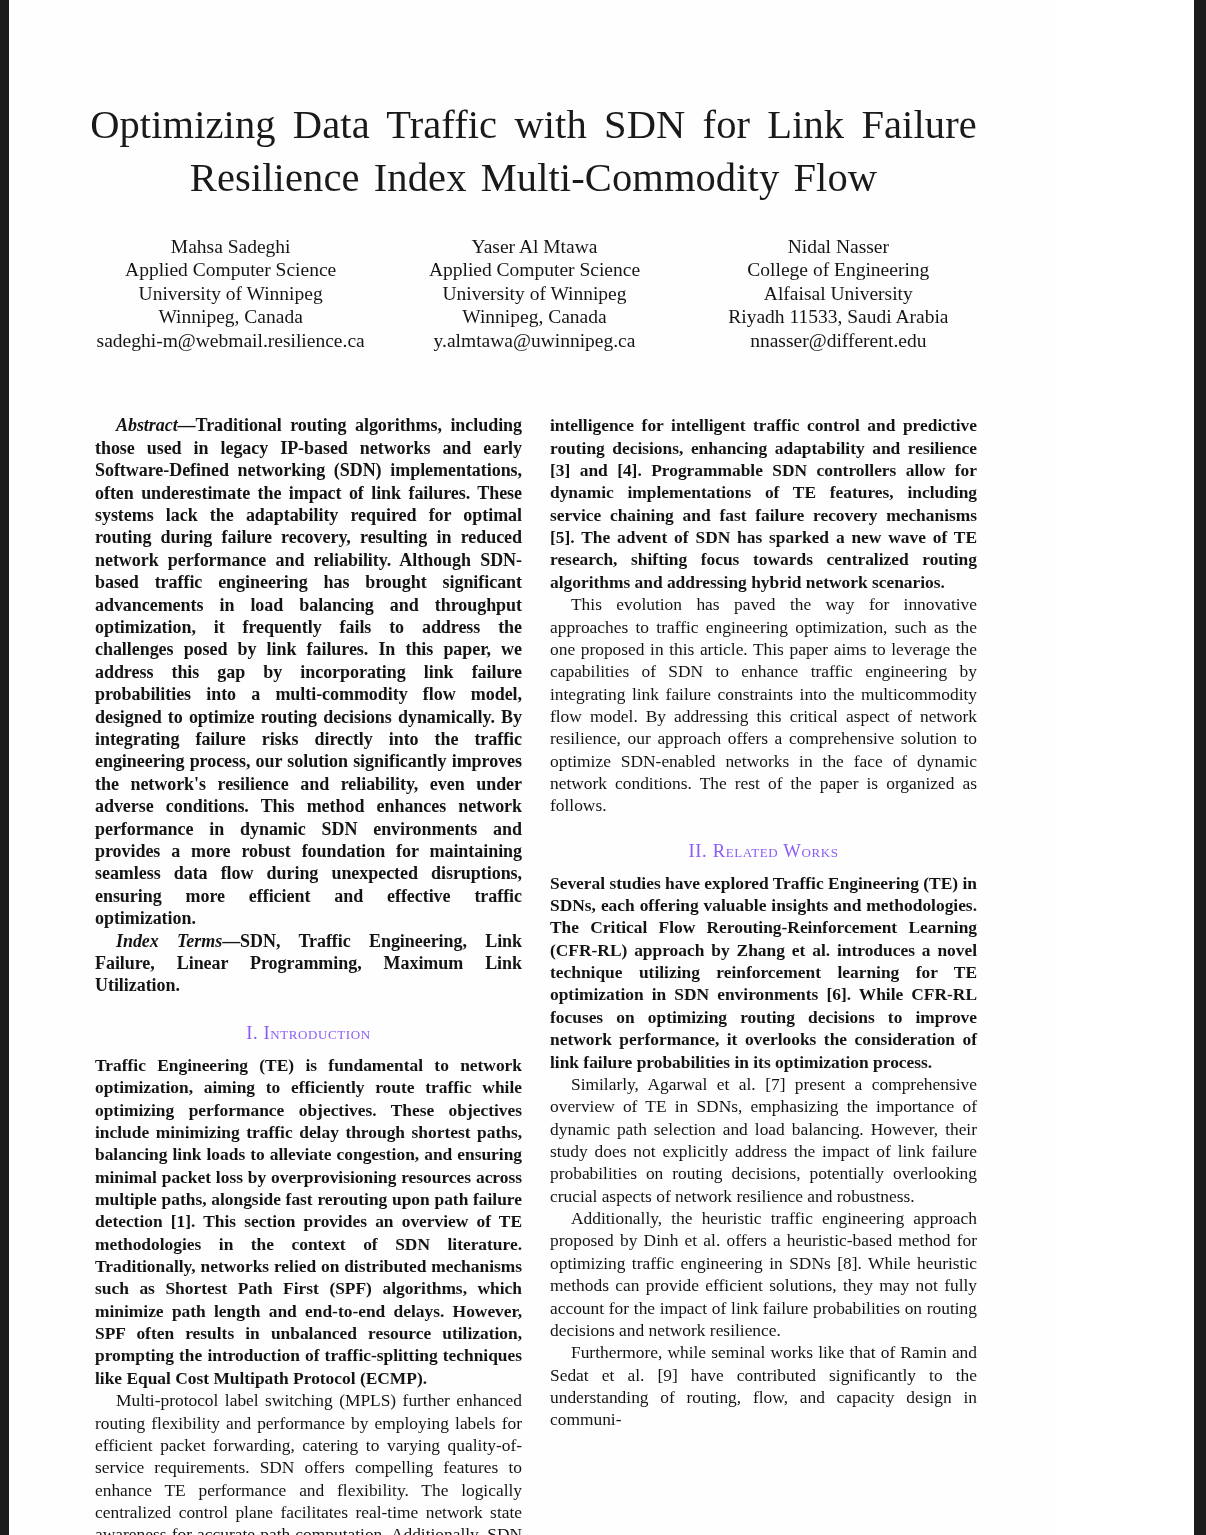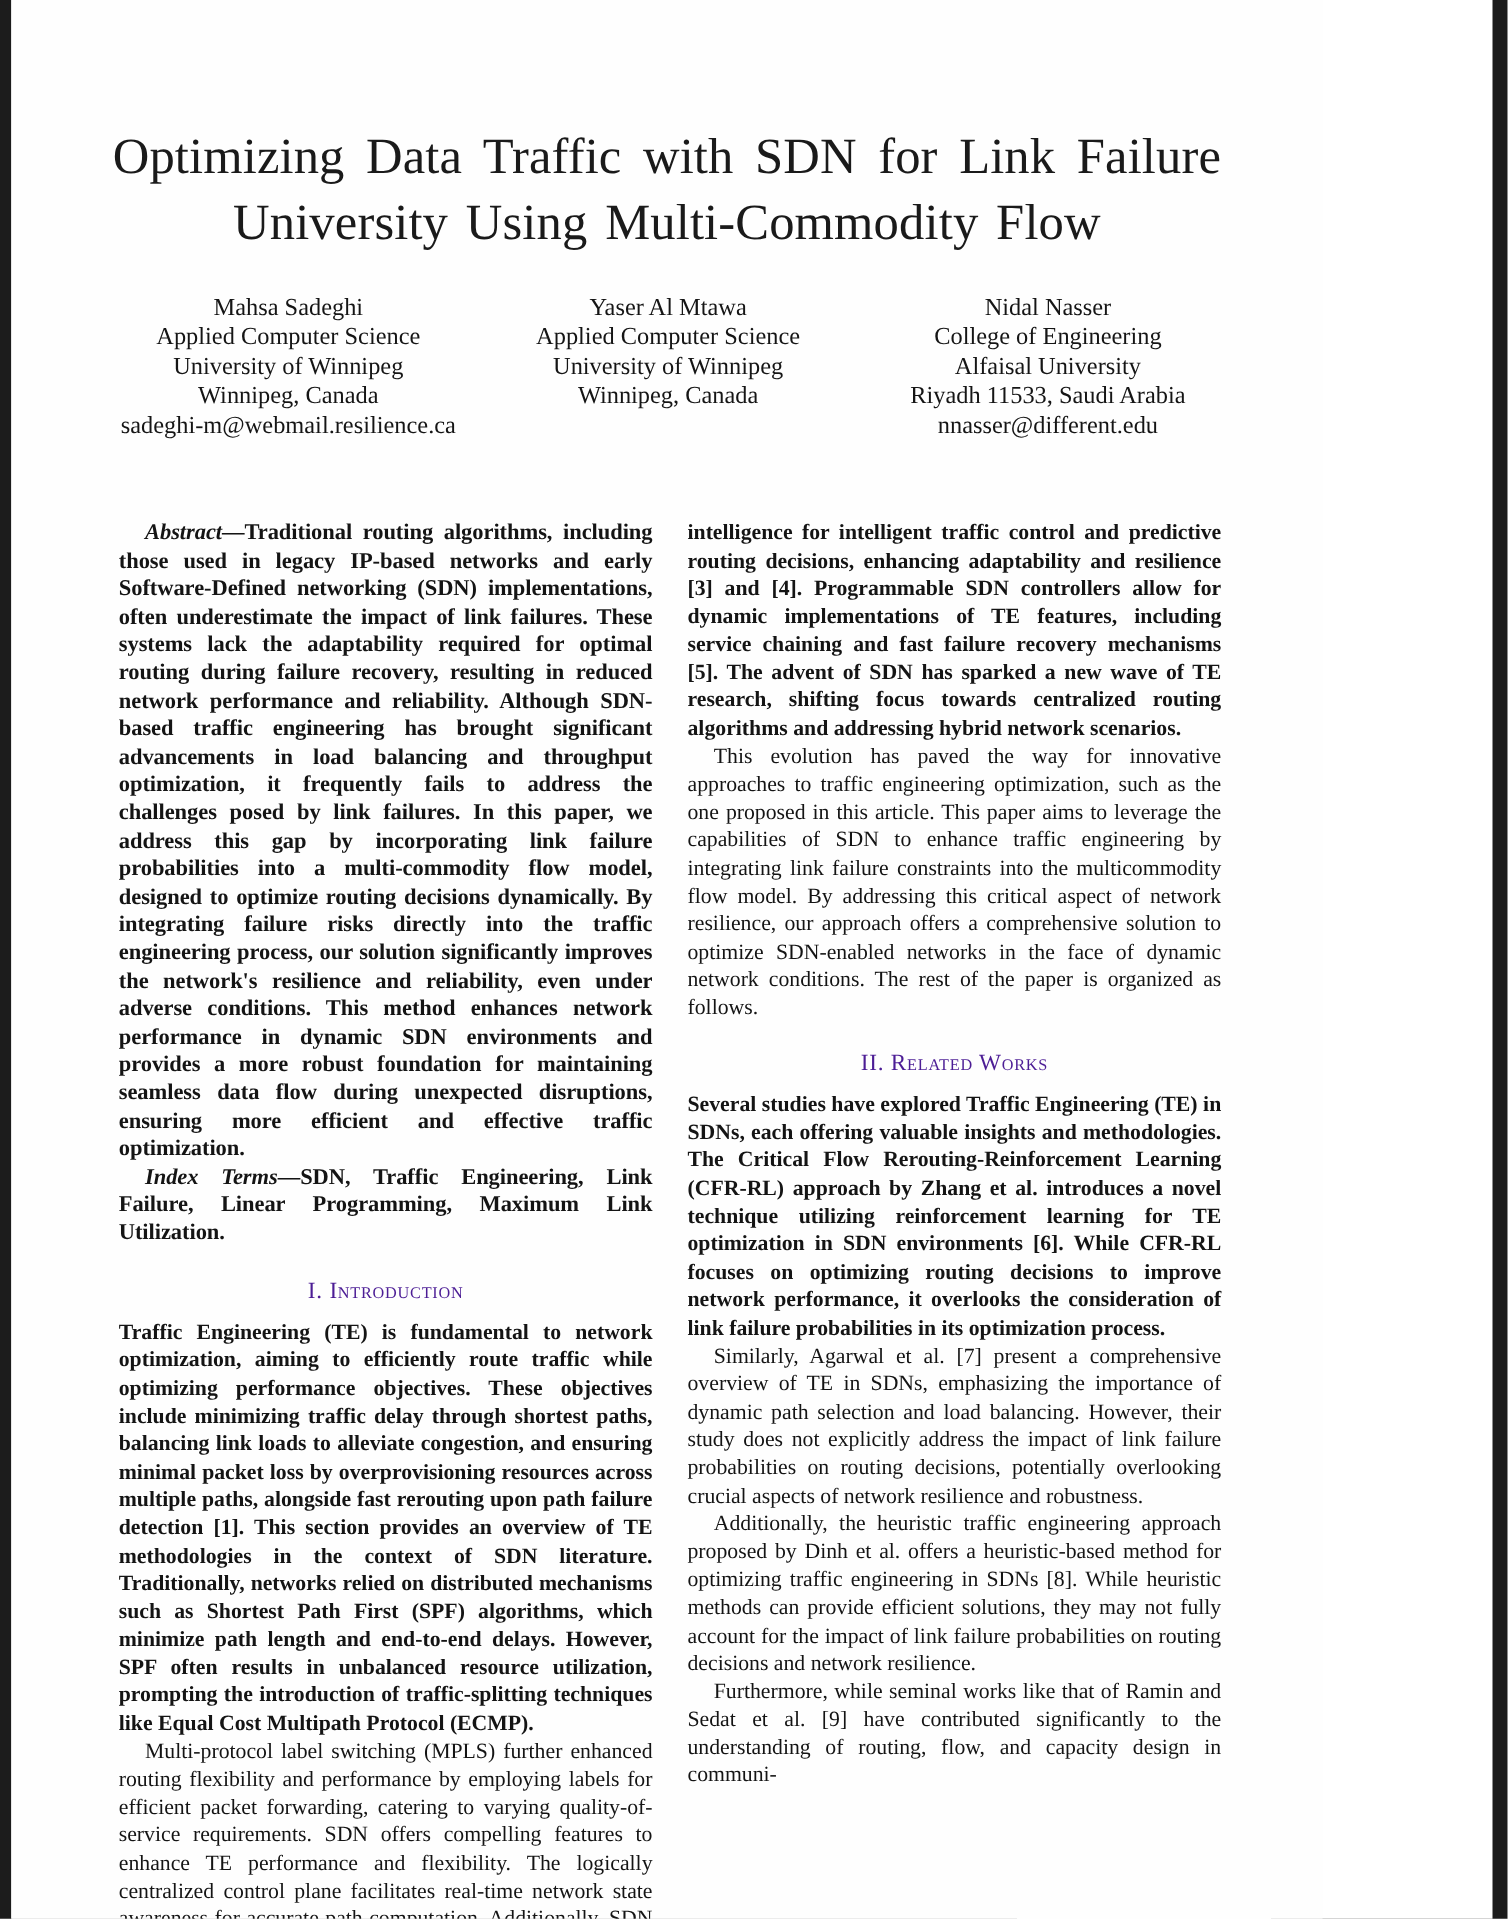--- a/index.html
+++ b/index.html
@@ -101,51 +101,52 @@
   .abs p { margin: 0; }
   .abs p.ind { text-indent: 21px; }
 
   h2.section {
     margin: 24px 0 9px 0;
     font-size: 18.6px;
     font-weight: 400;
     text-align: center;
     font-variant: small-caps;
     letter-spacing: 0.6px;
-    color: #4c1d95;
+    color: #8b5cf6;
   }
   h2.section .numeral {
     font-variant: normal;
   }
   h2.section.tight { margin-top: 22px; }
 </style>
 </head>
 <body>
 
 <div id="page-wrap">
 <div id="paper">
 
   <h1 class="title">
     <span class="title-line l1">Optimizing Data Traffic with SDN for Link Failure</span>
-    <span class="title-line l2">University Using Multi-Commodity Flow</span>
+    <span class="title-line l2">Resilience Index Multi-Commodity Flow</span>
   </h1>
 
   <div class="authors">
     <div class="author-col">
       <span class="aname">Mahsa Sadeghi</span>
       <span class="aline">Applied Computer Science</span>
       <span class="aline">University of Winnipeg</span>
       <span class="aline">Winnipeg, Canada</span>
       <span class="aline">sadeghi-m@webmail.resilience.ca</span>
     </div>
     <div class="author-col">
       <span class="aname">Yaser Al Mtawa</span>
       <span class="aline">Applied Computer Science</span>
       <span class="aline">University of Winnipeg</span>
       <span class="aline">Winnipeg, Canada</span>
+      <span class="aline">y.almtawa@uwinnipeg.ca</span>
     </div>
     <div class="author-col">
       <span class="aname">Nidal Nasser</span>
       <span class="aline">College of Engineering</span>
       <span class="aline">Alfaisal University</span>
       <span class="aline">Riyadh 11533, Saudi Arabia</span>
       <span class="aline">nnasser@different.edu</span>
     </div>
   </div>
 

